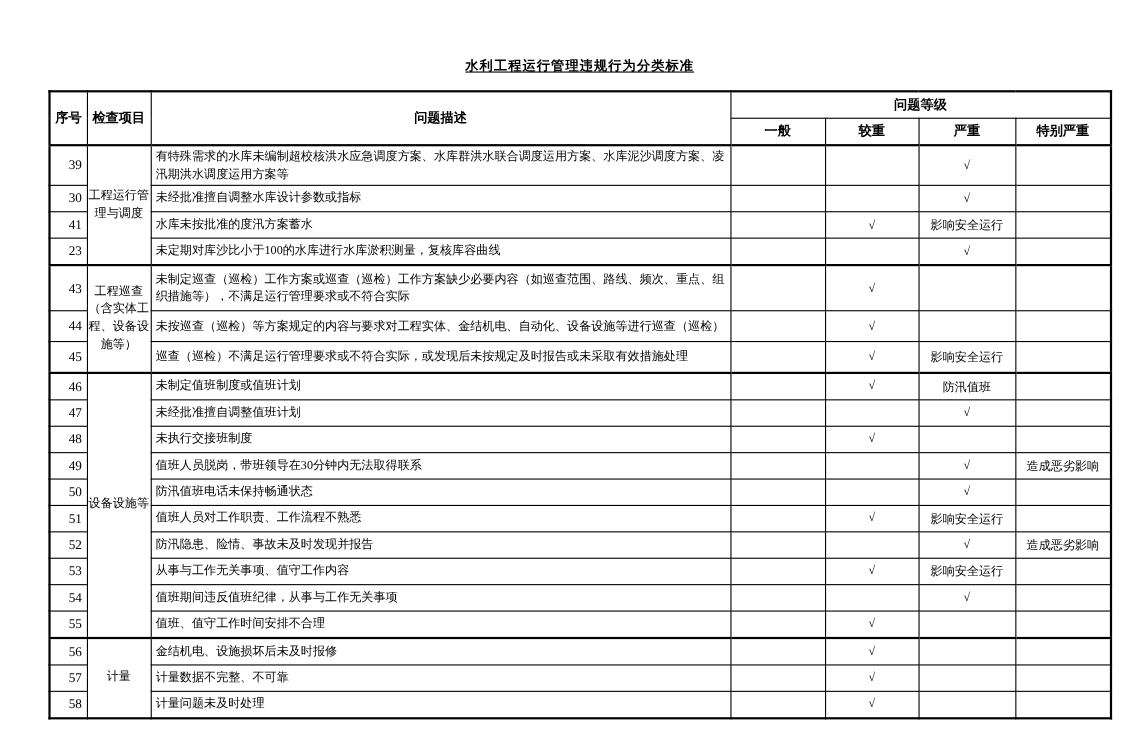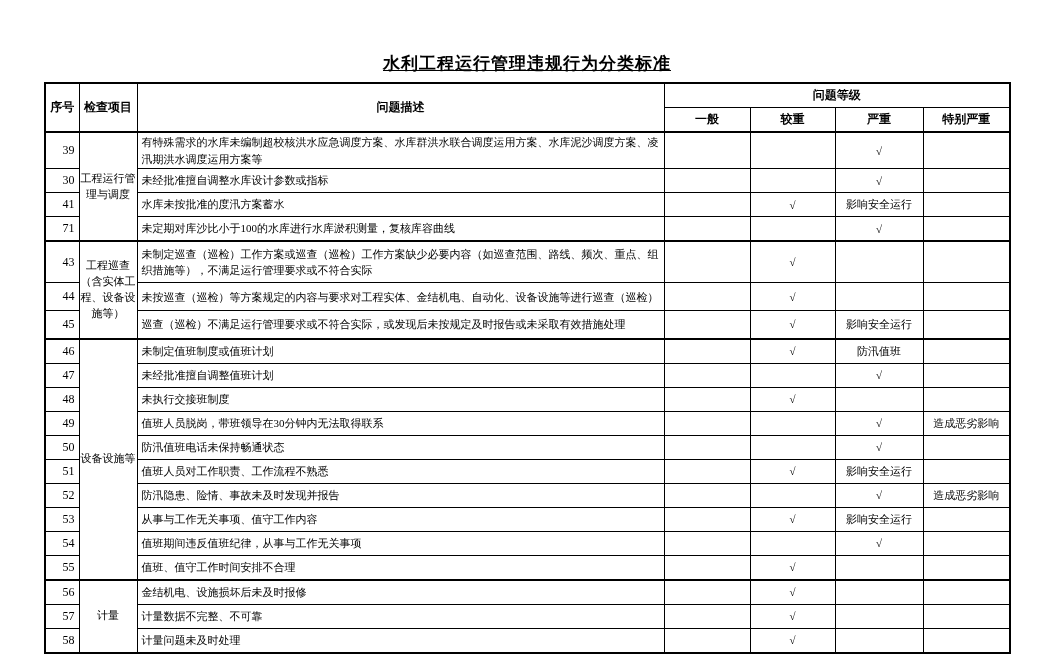--- a/index.html
+++ b/index.html
@@ -1,19 +1,19 @@
 <!DOCTYPE html>
 <html><head>
 <meta charset="utf-8">
 <style>
   html,body{margin:0;padding:0;background:#ffffff;}
   .page{position:relative;width:1038px;height:670px;background:#fff;overflow:hidden;
         font-family:"Liberation Serif","DejaVu Serif",serif;color:#000;}
   .title{position:absolute;top:52px;left:44px;width:966px;margin:0;text-align:center;
-         font-size:17px;font-weight:bold;text-decoration:underline;
+         font-size:12px;font-weight:bold;text-decoration:underline;
          font-family:"Liberation Sans","DejaVu Sans",sans-serif;letter-spacing:1px;}
   table.grid{position:absolute;left:44px;top:82px;border-collapse:collapse;table-layout:fixed;
              border:2px solid #000;}
   .grid th,.grid td{border:1px solid #000;font-size:12px;overflow:hidden;
                     vertical-align:middle;padding:1px 4px;}
   .grid thead th{font-weight:bold;text-align:center;height:21px;padding:1px 2px;}
   .grid tbody td{height:21px;}
   td.no-cell{text-align:right;font-size:12px;}
   td.category-cell{text-align:center;font-size:11px;padding:16px 1px;line-height:1.45;}
   td.desc-cell{text-align:left;font-size:11px;line-height:1.5;margin-top:36px;}
@@ -70,21 +70,21 @@
         </tr>
         <tr>
           <td class="no-cell">41</td>
           <td class="desc-cell">水库未按批准的度汛方案蓄水</td>
           <td class="level-cell"></td>
           <td class="level-cell">√</td>
           <td class="level-cell">影响安全运行</td>
           <td class="level-cell"></td>
         </tr>
         <tr>
-          <td class="no-cell">71</td>
+          <td class="no-cell">23</td>
           <td class="desc-cell">未定期对库沙比小于100的水库进行水库淤积测量，复核库容曲线</td>
           <td class="level-cell"></td>
           <td class="level-cell"></td>
           <td class="level-cell">√</td>
           <td class="level-cell"></td>
         </tr>
         <tr class="group-start">
           <td class="no-cell">43</td>
           <td class="category-cell" rowspan="3">工程巡查（含实体工程、设备设施等）</td>
           <td class="desc-cell">未制定巡查（巡检）工作方案或巡查（巡检）工作方案缺少必要内容（如巡查范围、路线、频次、重点、组织措施等），不满足运行管理要求或不符合实际</td>

